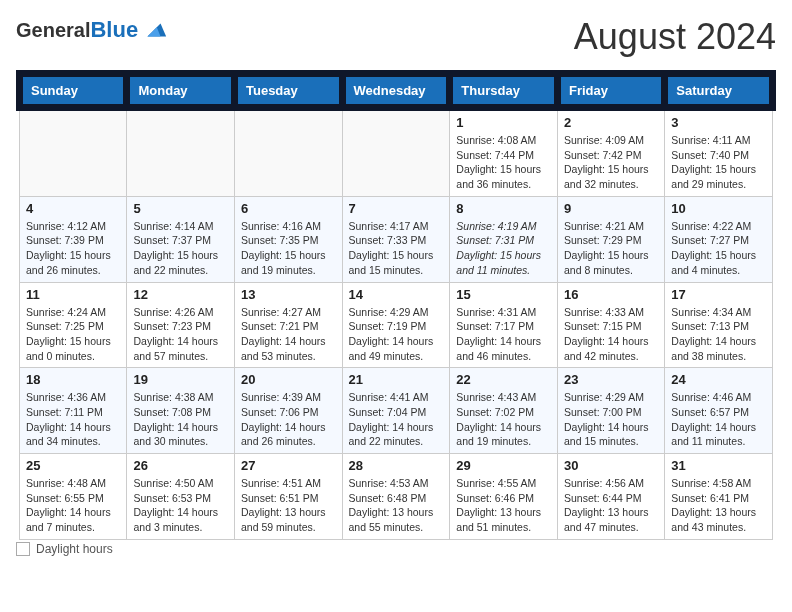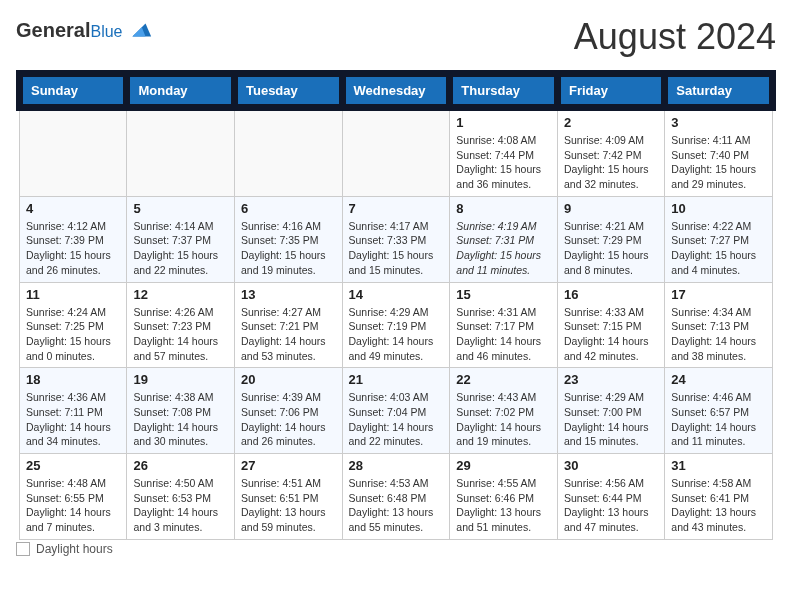--- a/index.html
+++ b/index.html
@@ -19,22 +19,22 @@
     .logo {
       display: flex;
       align-items: center;
     }
     .logo-text-general {
       font-size: 20px;
       font-weight: bold;
       color: #333;
     }
     .logo-text-blue {
-      font-size: 16px;
-      font-weight: normal;
+      font-size: 22px;
+      font-weight: bold;
       color: #1a6fba;
     }
     .logo-icon {
       width: 28px;
       height: 28px;
       margin-left: 2px;
     }
     .title-block {
       text-align: right;
     }
@@ -283,21 +283,21 @@
         </td>
         <td>
           <div class="day-number">20</div>
           <div class="day-info" style="white-space: pre-line;">Sunrise: 4:39 AM
 Sunset: 7:06 PM
 Daylight: 14 hours
 and 26 minutes.</div>
         </td>
         <td>
           <div class="day-number">21</div>
-          <div class="day-info" style="white-space: pre-line;">Sunrise: 4:03 AM
+          <div class="day-info" style="white-space: pre-line;">Sunrise: 4:41 AM
 Sunset: 7:04 PM
 Daylight: 14 hours
 and 22 minutes.</div>
         </td>
         <td>
           <div class="day-number">22</div>
           <div class="day-info" style="white-space: pre-line;">Sunrise: 4:43 AM
 Sunset: 7:02 PM
 Daylight: 14 hours
 and 19 minutes.</div>

